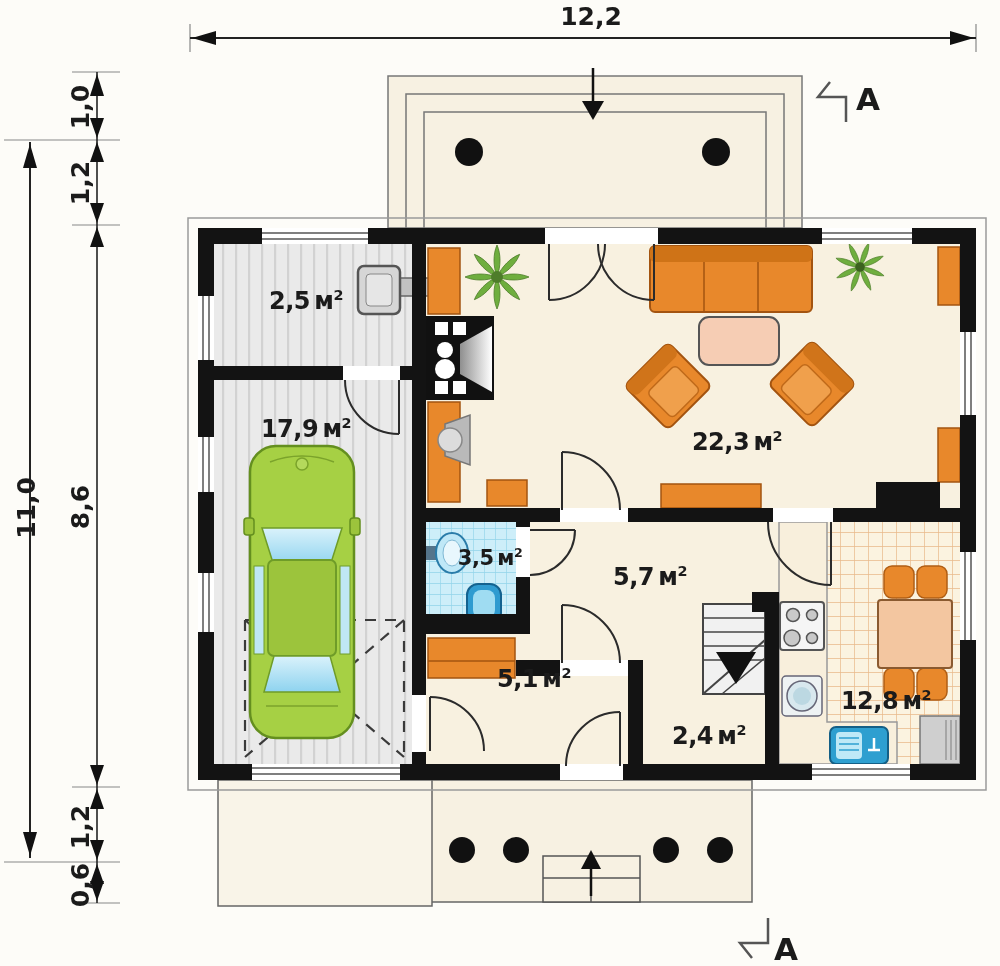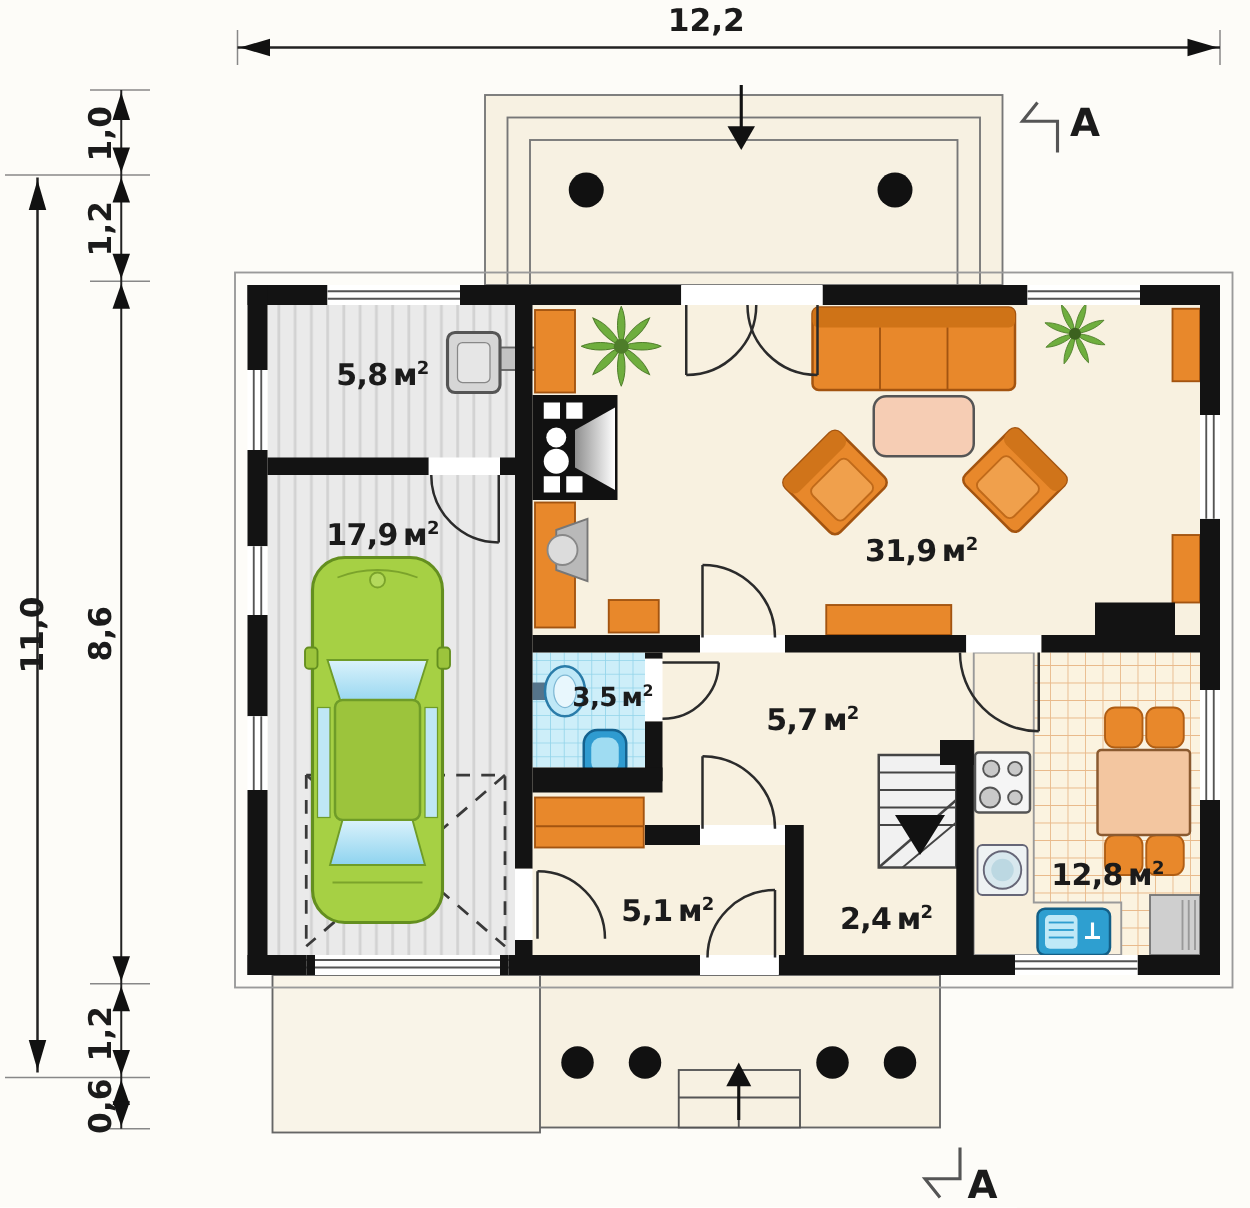--- a/index.html
+++ b/index.html
@@ -403,40 +403,40 @@
         <polygon points="97,864 90,884 104,884" fill="#111"></polygon>
     <polygon points="97,901 90,881 104,881" fill="#111"></polygon>
   </g>
 
   <g stroke="#555" stroke-width="2.5" fill="none">
     <path d="M846,122 V97 H818 L830,82"></path>
     <path d="M768,918 V943 H740 L752,958"></path>
   </g>
 </svg>
 
-<div class="lbl dim-lbl" style="left:565px;top:16px;">12,2</div>
+<div class="lbl dim-lbl" style="left:591px;top:16px;">12,2</div>
 <div class="lbl dim-lbl dim-v" style="left:26px;top:508px;">11,0</div>
 <div class="lbl dim-lbl dim-v" style="left:80px;top:107px;">1,0</div>
 <div class="lbl dim-lbl dim-v" style="left:80px;top:183px;">1,2</div>
 <div class="lbl dim-lbl dim-v" style="left:80px;top:507px;">8,6</div>
 <div class="lbl dim-lbl dim-v" style="left:80px;top:827px;">1,2</div>
 <div class="lbl dim-lbl dim-v" style="left:80px;top:885px;">0,6</div>
 
 <div class="lbl sec-lbl" style="left:868px;top:99px;">A</div>
 <div class="lbl sec-lbl" style="left:786px;top:949px;">A</div>
 
 <div class="lbl room-lbl" style="left:306px;top:300px;">
-  <span>5,8</span> <span>м</span><sup>2</sup></div>
+  <span>2,5</span> <span>м</span><sup>2</sup></div>
 <div class="lbl room-lbl" style="left:306px;top:428px;">
   <span>17,9</span> <span>м</span><sup>2</sup></div>
 <div class="lbl room-lbl" style="left:737px;top:441px;">
-  <span>31,9</span> <span>м</span><sup>2</sup></div>
+  <span>22,3</span> <span>м</span><sup>2</sup></div>
 <div class="lbl room-lbl" style="left:490px;top:558px;font-size:21px;">
   <span>3,5</span> <span>м</span><sup>2</sup></div>
 <div class="lbl room-lbl" style="left:650px;top:576px;">
   <span>5,7</span> <span>м</span><sup>2</sup></div>
-<div class="lbl room-lbl" style="left:534px;top:729px;">
+<div class="lbl room-lbl" style="left:534px;top:678px;">
   <span>5,1</span> <span>м</span><sup>2</sup></div>
 <div class="lbl room-lbl" style="left:709px;top:735px;">
   <span>2,4</span> <span>м</span><sup>2</sup></div>
 <div class="lbl room-lbl" style="left:886px;top:700px;">
   <span>12,8</span> <span>м</span><sup>2</sup></div>
 </div>
 
 </body></html>

